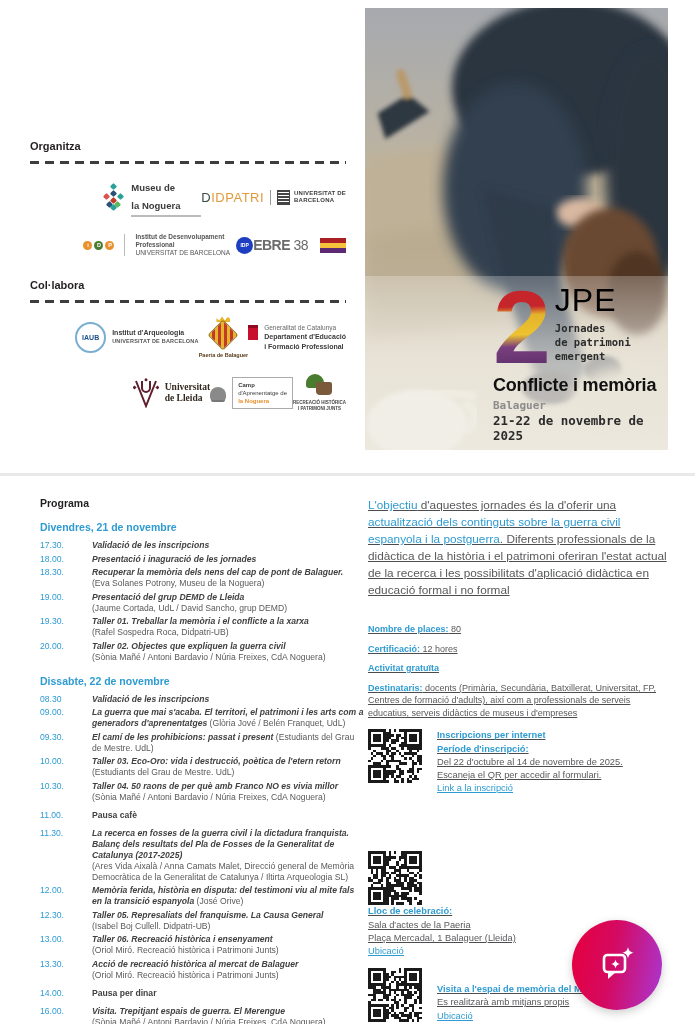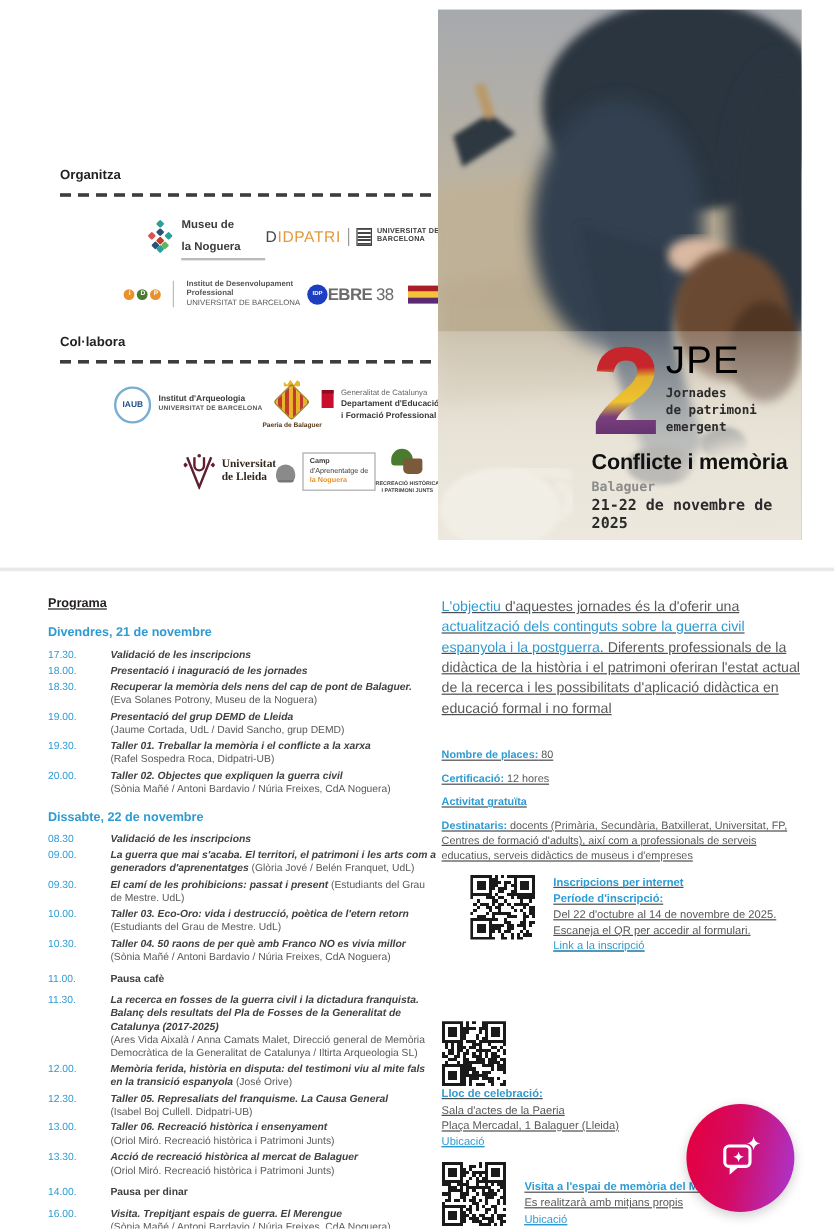--- a/index.html
+++ b/index.html
@@ -1,20 +1,20 @@
 <!DOCTYPE html>
 <html><head>
 <meta charset="utf-8">
 <style>
   html,body{margin:0;padding:0;background:#fff;}
   .page{position:relative;width:695px;height:1024px;background:#ffffff;overflow:hidden;
         font-family:"Liberation Sans",sans-serif;color:#4d4d4f;}
 
   
-  .left-col{position:absolute;left:50px;top:140px;width:316px;}
+  .left-col{position:absolute;left:30px;top:140px;width:316px;}
   .sec-heading{font-size:11px;font-weight:bold;color:#231f20;margin:0 0 9px 0;}
   .dashes{height:3px;background:repeating-linear-gradient(90deg,#3d3d3d 0 9px,transparent 9px 15px);margin-bottom:13px;}
   .logo-row{display:flex;align-items:center;justify-content:flex-end;margin-bottom:16px;}
   .logo{display:flex;align-items:center;gap:6px;}
   .tinytext{font-size:6.5px;line-height:1.25;color:#555;}
   .tinyline{height:2px;background:#bbb;margin-top:2px;width:70px;}
 
   .museu-dots{position:relative;width:22px;height:26px;flex:none;}
   .museu-dots i{position:absolute;width:5px;height:5px;border-radius:1px;transform:rotate(45deg);}
   .museu-name{font-size:9.5px;font-weight:bold;color:#3b3b3b;line-height:1.1;}
@@ -85,41 +85,41 @@
       line-height:1.32;margin-top:7px;}
   .conflicte{font-size:18px;font-weight:900;color:#111;margin-top:1px;white-space:nowrap;letter-spacing:-.2px;}
   .place{font-family:"DejaVu Sans Mono",monospace;font-size:11px;font-weight:bold;color:#8b8b8b;margin-top:3px;}
   .dates{font-family:"DejaVu Sans Mono",monospace;font-size:12.5px;font-weight:bold;color:#2b2b2b;margin-top:1px;}
 
   
   .divider{position:absolute;left:0;top:473px;width:695px;height:3px;background:#e9e9e9;}
 
   
   .program{position:absolute;left:40px;top:497px;width:326px;}
-  .program-heading{font-size:10.5px;font-weight:bold;color:#231f20;margin:0 0 4px 0;text-decoration:underline;}
+  .program-heading{font-size:10.5px;font-weight:bold;color:#231f20;margin:0 0 4px 0;}
   .day-label{color:#2e9bd2;font-weight:bold;font-size:10.5px;margin:12px 0 7px 0;}
   .event{display:flex;font-size:8.6px;line-height:1.28;margin-bottom:2.5px;}
   .event.plain{margin:7px 0;}
   .event .time{color:#2e9bd2;width:26px;flex:none;}
   .event .body{margin-left:26px;}
   .title{font-weight:bold;font-style:italic;color:#414042;}
   .title.plain{font-style:normal;}
   .speakers{color:#58595b;}
   .speakers.block{display:block;}
 
   
   .info{position:absolute;left:368px;top:497px;width:303px;text-decoration:underline;}
   .intro{font-size:11.8px;line-height:1.44;color:#58595b;}
   .intro .blue{color:#2e9bd2;}
   .details{margin-top:24px;font-size:9px;line-height:1.4;color:#58595b;}
   .detail{margin-bottom:7px;}
   .detail .label{color:#2e9bd2;font-weight:bold;}
   .blocks{margin-top:4px;}
   .block{display:flex;align-items:flex-start;}
-  .block-inscripcions{margin-top:10px;justify-content:center;}
+  .block-inscripcions{margin-top:10px;}
   .block-lloc{margin-top:56px;flex-direction:column;}
   .block-visita{margin-top:10px;}
   .qr{width:54px;height:54px;flex:none;margin-right:15px;background:#fff;}
   .block-text{font-size:9.3px;line-height:1.42;color:#58595b;}
   .block-visita .block-text{padding-top:15px;}
   .block-h{color:#2e9bd2;font-weight:bold;}
   .block-link{color:#2e9bd2;text-decoration:underline;cursor:pointer;}
 
   
   .chat-btn{position:absolute;left:572px;top:920px;width:90px;height:90px;border-radius:50%;cursor:pointer;

